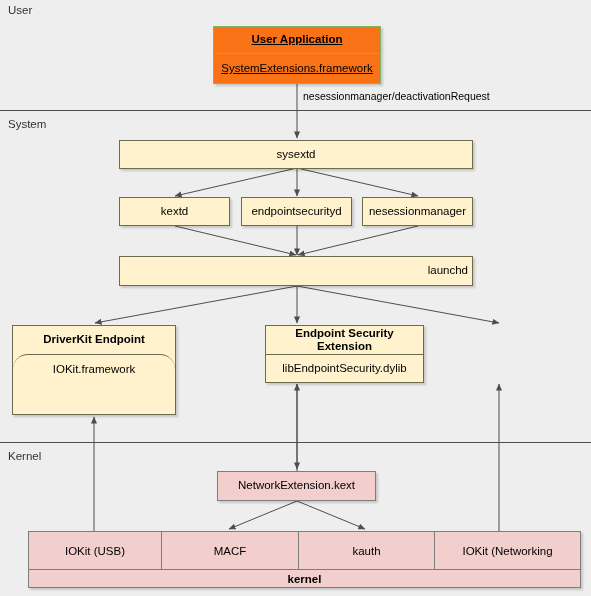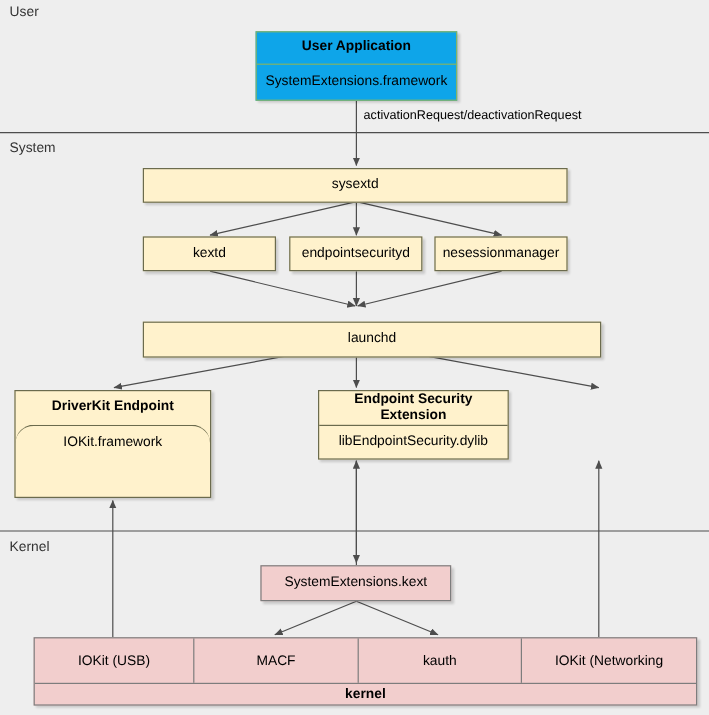--- a/index.html
+++ b/index.html
@@ -44,22 +44,23 @@
     line-height: 1.15;
     padding: 2px 4px;
   }
   .node .cell + .cell {
     border-top: 1px solid #666666;
   }
   .node .cell.head {
     font-weight: bold;
   }
   .green {
-    background: #0ea5e9;
+    background: #f97316;
     border-color: #82b366;
+    text-decoration: underline;
   }
   .green .cell + .cell {
     border-top-color: #82b366;
   }
   .yellow {
     background: #fff2cc;
     border-color: #6b6b4d;
   }
   .yellow .cell + .cell {
     border-top-color: #6b6b4d;
@@ -160,21 +161,21 @@
 
       <line x1="297" y1="501" x2="229" y2="529" marker-end="url(#arrowhead)"></line>
       <line x1="297" y1="501" x2="365" y2="529" marker-end="url(#arrowhead)"></line>
     </g>
   </svg>
 
   <div class="zone-label" style="left:8px; top:4px;">User</div>
   <div class="zone-label" style="left:8px; top:118px;">System</div>
   <div class="zone-label" style="left:8px; top:450px;">Kernel</div>
 
-  <div class="edge-label" style="left:303px; top:90px;">activationRequest/deactivationRequest</div>
+  <div class="edge-label" style="left:303px; top:90px;">nesessionmanager/deactivationRequest</div>
 
   <div class="node green" style="left:213px; top:26px; width:168px; height:58px;">
     <div class="cell head" style="height:27px;">User Application</div>
     <div class="cell" style="height:31px;">SystemExtensions.framework</div>
   </div>
 
   <div class="node yellow" style="left:119px; top:140px; width:354px; height:29px;">
     <div class="cell" style="height:27px;">sysextd</div>
   </div>
 
@@ -183,37 +184,37 @@
   </div>
 
   <div class="node yellow" style="left:241px; top:197px; width:111px; height:29px;">
     <div class="cell" style="height:27px;">endpointsecurityd</div>
   </div>
 
   <div class="node yellow" style="left:362px; top:197px; width:111px; height:29px;">
     <div class="cell" style="height:27px;">nesessionmanager</div>
   </div>
 
-  <div class="node yellow" style="left:119px; top:268px; width:382px; height:30px;">
+  <div class="node yellow" style="left:119px; top:256px; width:354px; height:30px;align-items:flex-end;">
     <div class="cell" style="height:28px;">launchd</div>
   </div>
 
   <div class="node yellow" style="left:12px; top:325px; width:164px; height:90px;">
     <div class="cell head" style="height:28px;">DriverKit Endpoint</div>
     <div class="cell" style="height:30px;border-radius:15px;">IOKit.framework</div>
   </div>
 
   <div class="node yellow" style="left:217px; top:325px; width:159px; height:58px;margin-left:48px;">
     <div class="cell head" style="height:28px;">Endpoint Security Extension</div>
     <div class="cell" style="height:28px;">libEndpointSecurity.dylib</div>
   </div>
 
 
   <div class="node pink" style="left:217px; top:471px; width:159px; height:30px;">
-    <div class="cell" style="height:28px;">SystemExtensions.kext</div>
+    <div class="cell" style="height:28px;">NetworkExtension.kext</div>
   </div>
 
   <div class="kernel-table" style="left:28px; top:531px; width:553px; height:57px;">
     <div class="kernel-row top" style="height:32px;">
       <div class="kernel-cell" style="width:132px;">IOKit (USB)</div>
       <div class="kernel-cell" style="width:137px;">MACF</div>
       <div class="kernel-cell" style="width:136px;">kauth</div>
       <div class="kernel-cell" style="flex:1 1 auto;">IOKit (Networking</div>
     </div>
     <div class="kernel-bottom">kernel</div>

